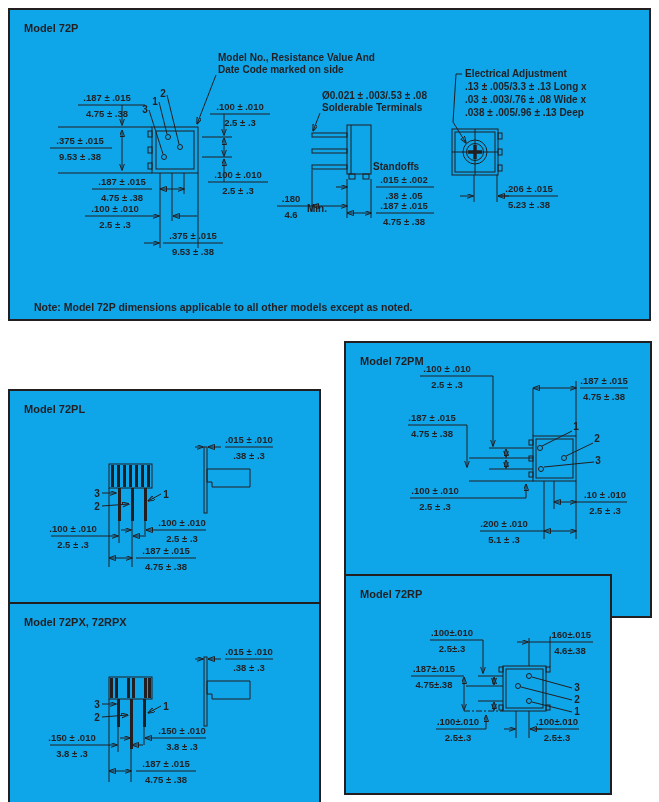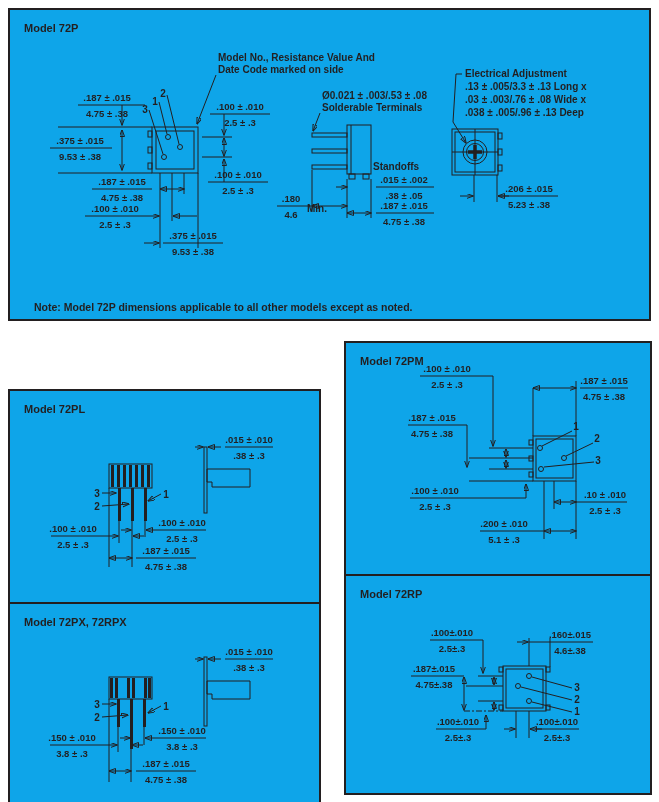--- a/index.html
+++ b/index.html
@@ -359,21 +359,21 @@
         <path d="M197,77 H240 V95 H202 V90 H197 Z"></path>
         <text class="dim" x="239" y="51">.015 ± .010</text>
         <line x1="215" y1="55" x2="263" y2="55"></line>
         <text class="dim" x="239" y="67">.38 ± .3</text>
         <line x1="185" y1="55" x2="193" y2="55" marker-end="url(#md)"></line>
         <line x1="211" y1="55" x2="198" y2="55" marker-end="url(#md)"></line>
       </g>
     </svg>
   </div>
 
-  <div class="panel" style="left:344px;top:574px;width:308px;height:221px;">
+  <div class="panel" style="left:344px;top:574px;width:268px;height:221px;">
     <div class="ptitle">Model 72RP</div>
     <svg class="draw" width="304" height="217" viewBox="0 0 304 217">
       <defs>
         <marker id="me" markerWidth="7" markerHeight="6" refX="6.5" refY="2.5" orient="auto-start-reverse" markerUnits="userSpaceOnUse">
           <path d="M0,0 L7,2.5 L0,5 Z" fill="#231f20" stroke="none"></path>
         </marker>
       </defs>
       <g>
         <rect x="157" y="90" width="43" height="45"></rect>
         <rect x="160" y="93" width="37" height="39"></rect>

